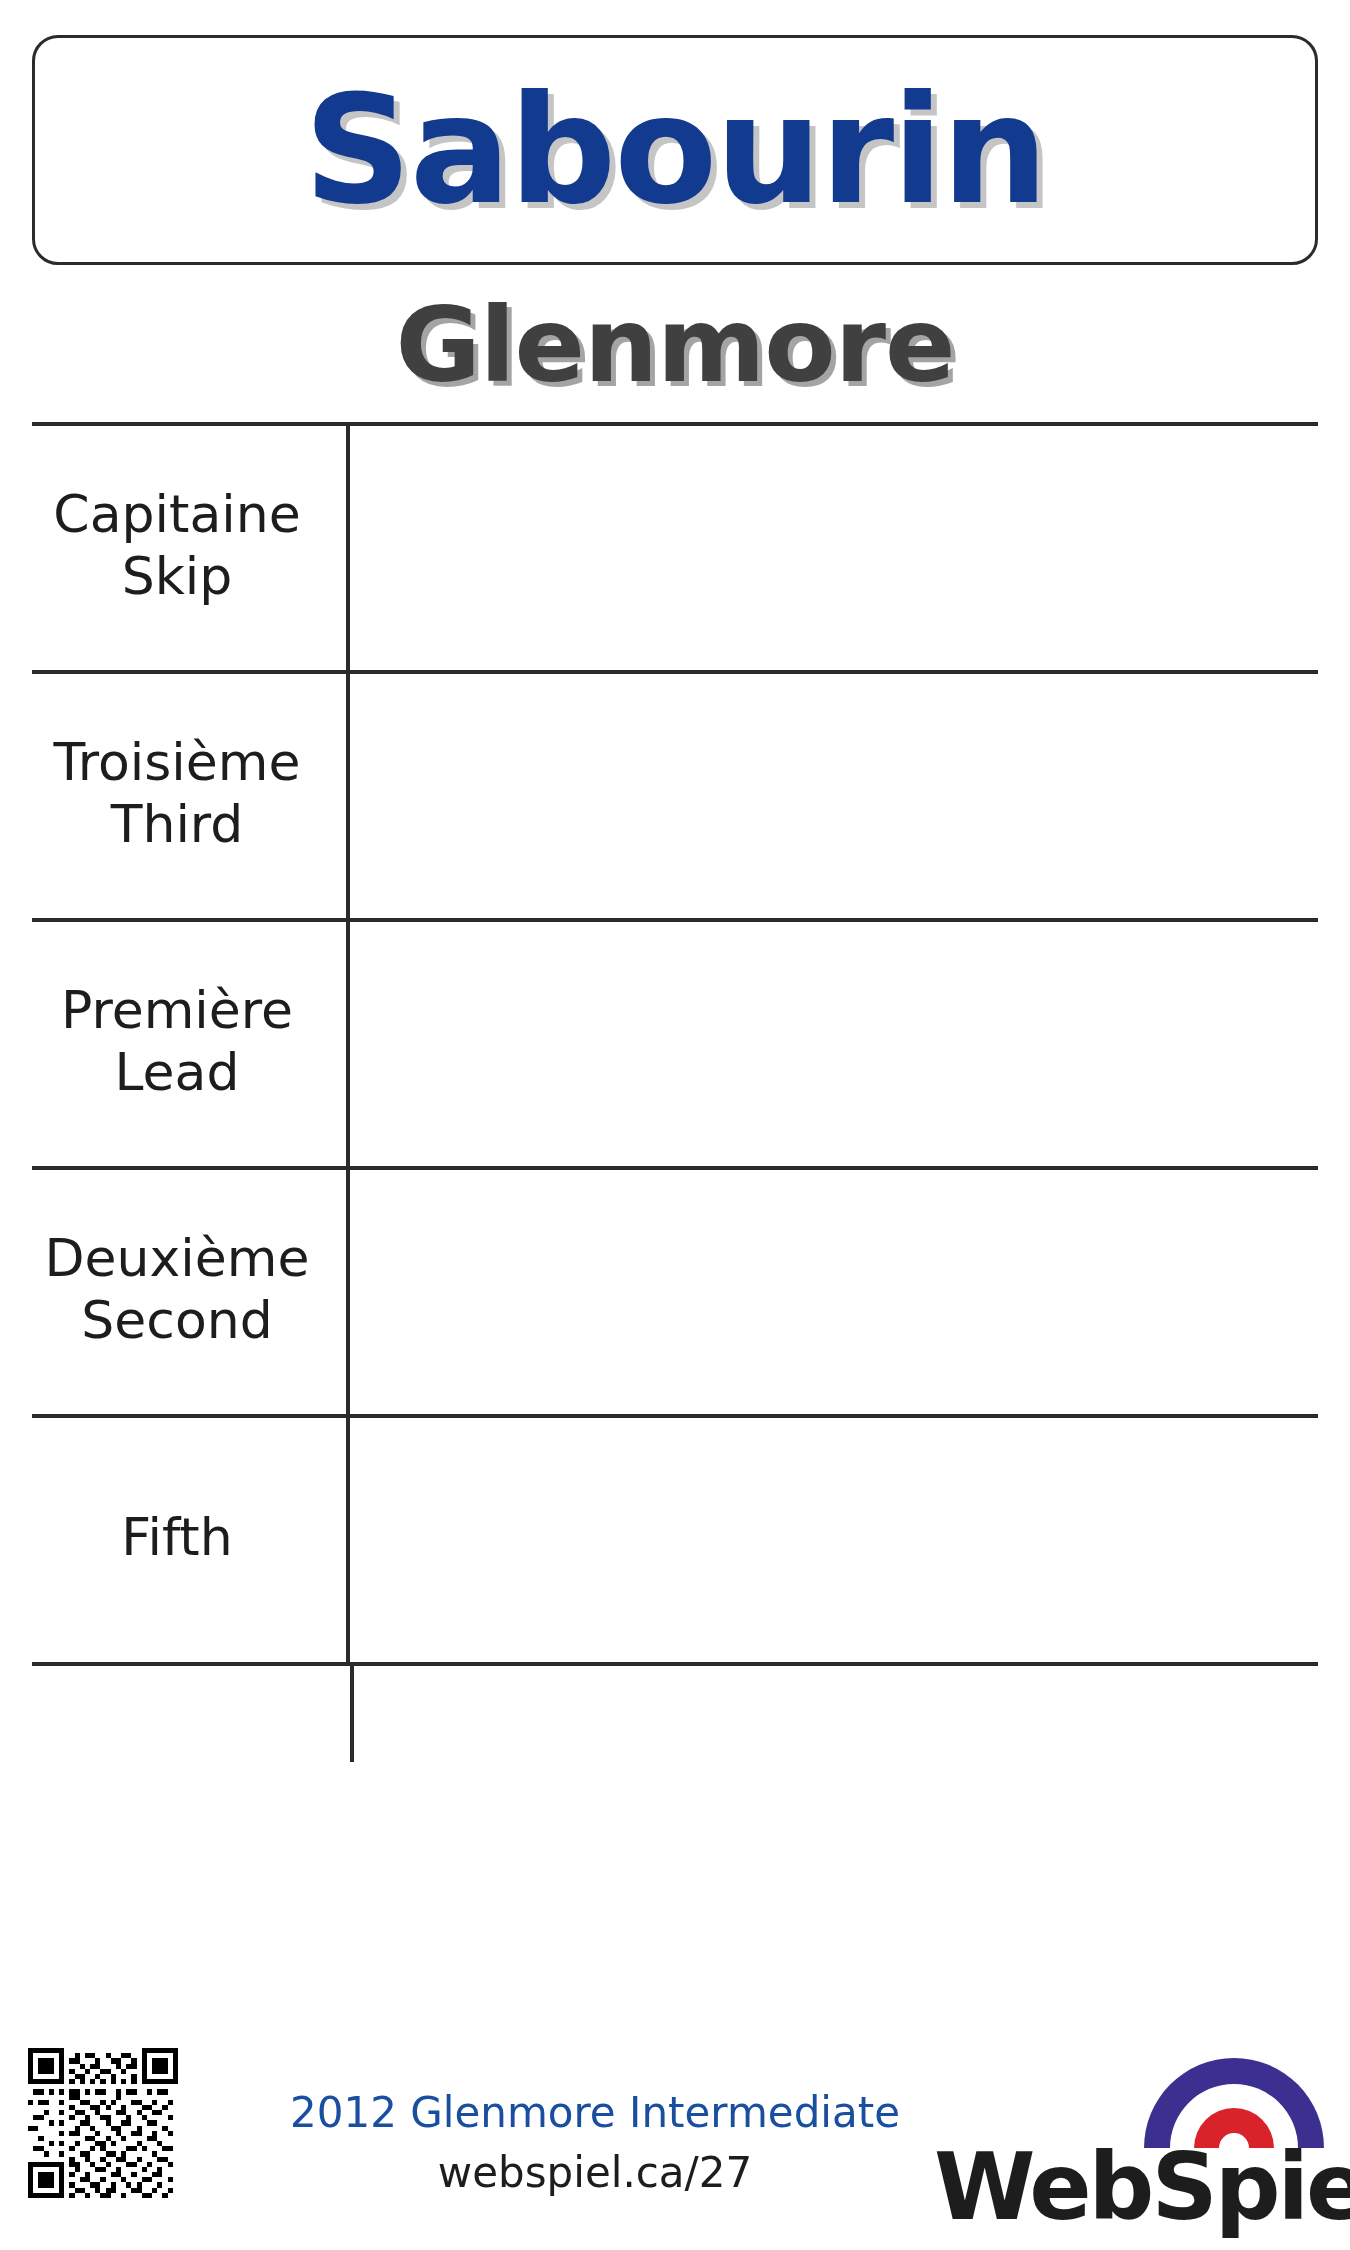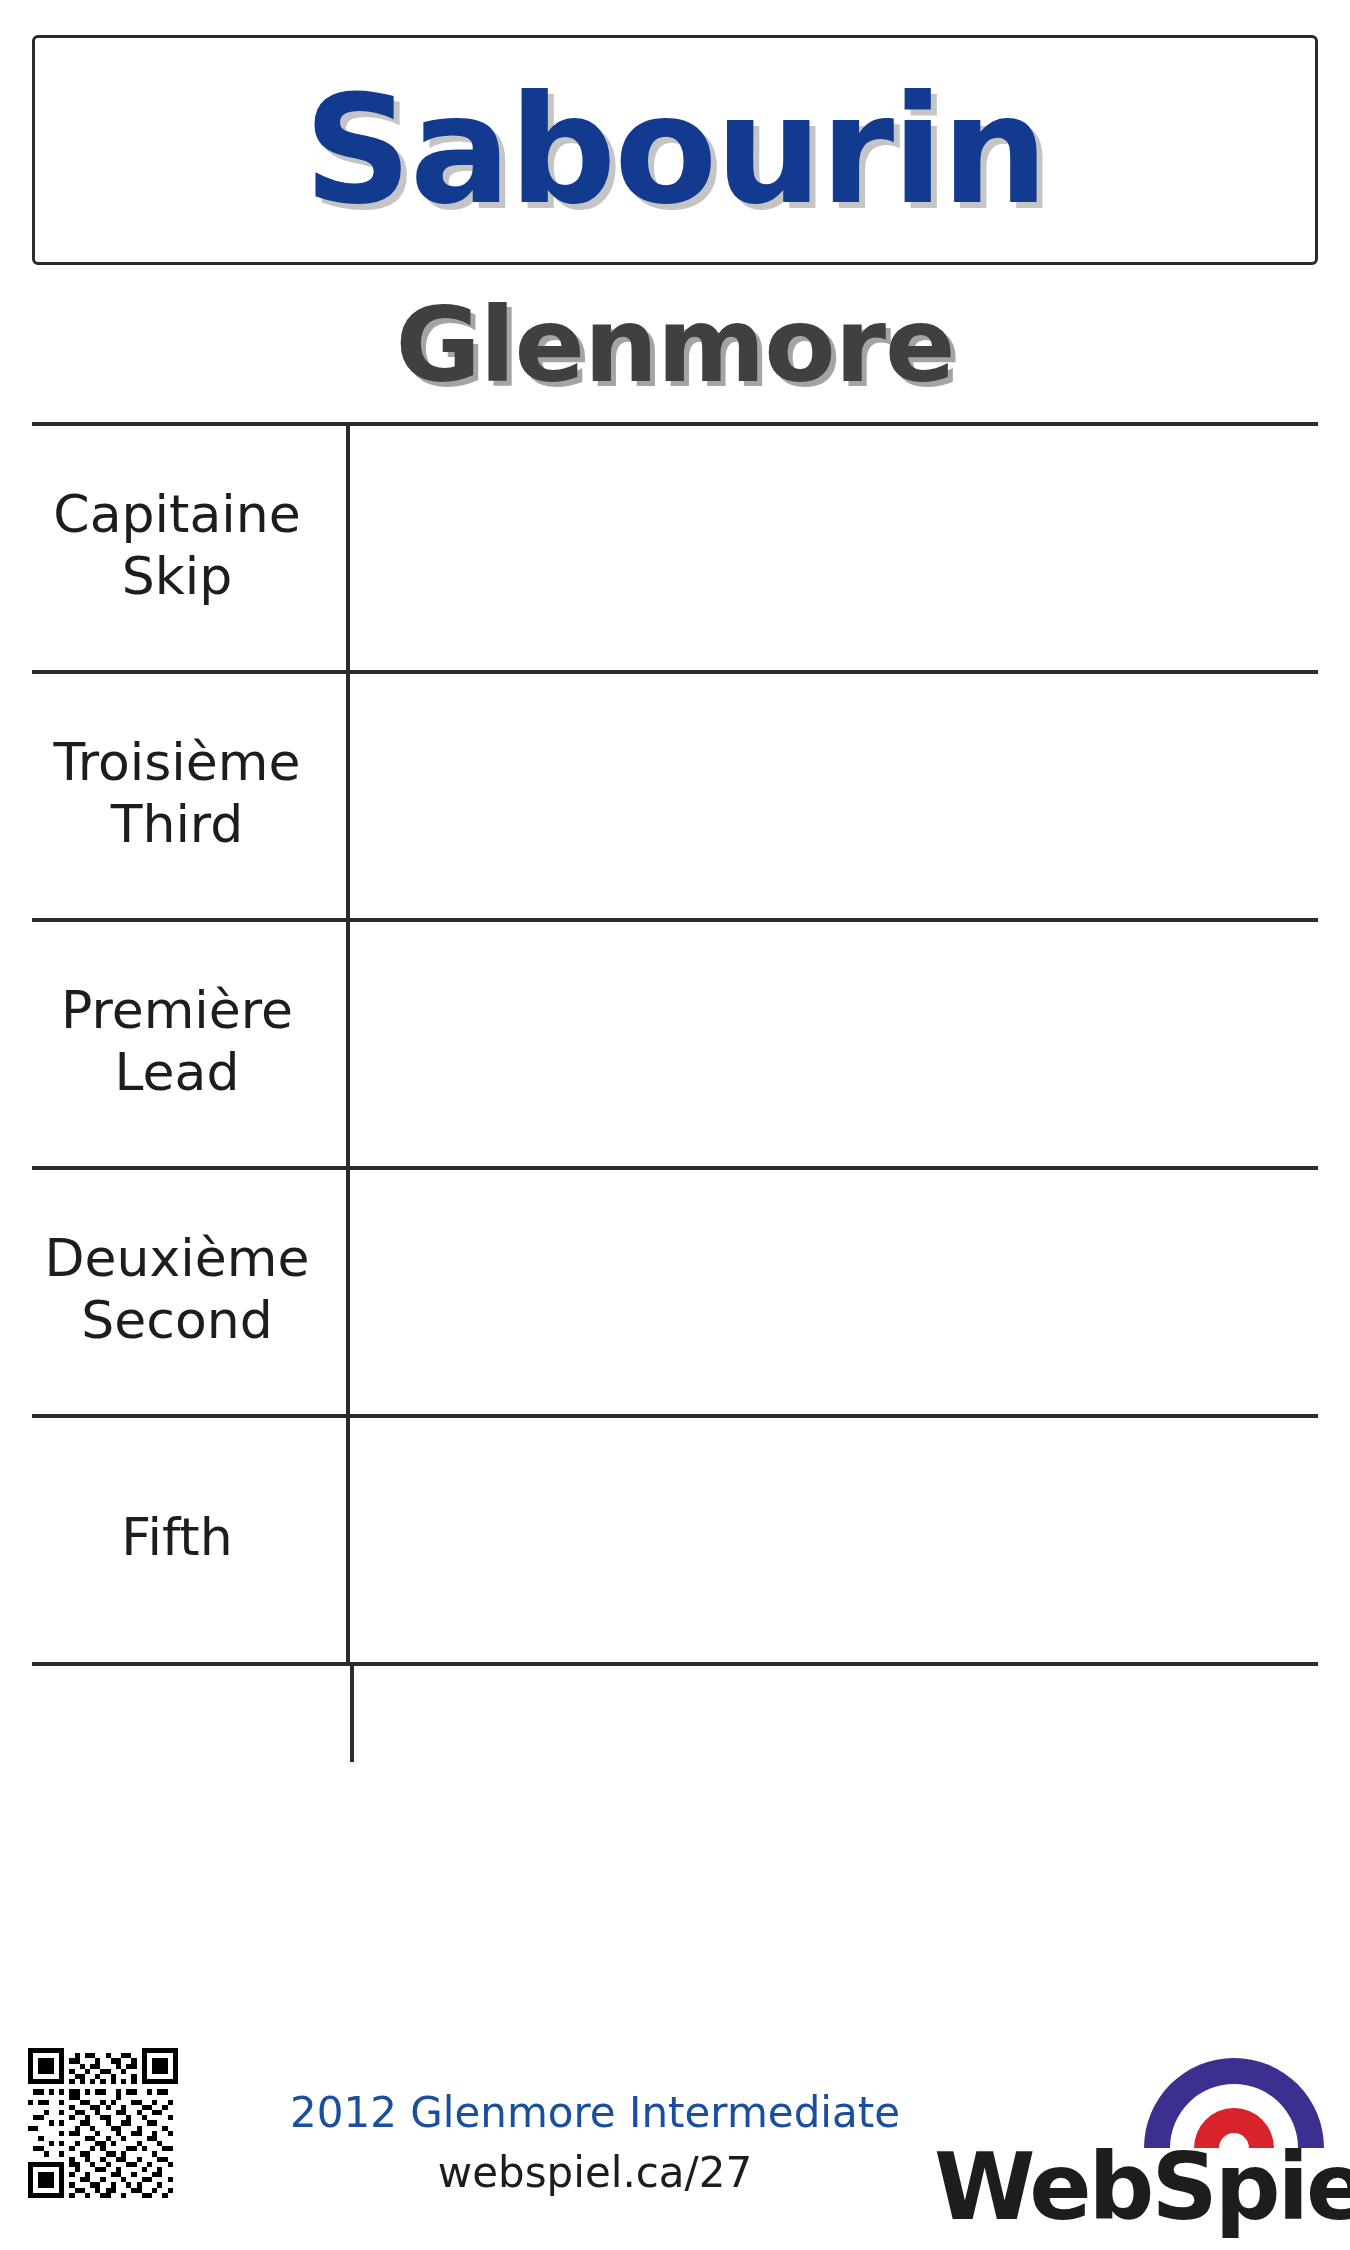--- a/index.html
+++ b/index.html
@@ -16,21 +16,21 @@
     width: 1350px;
     height: 2250px;
     background: #ffffff;
     padding: 30px 32px 0 32px;
     overflow: hidden;
   }
 
   
   .title-box {
     border: 3px solid #2b2b2b;
-    border-radius: 6px;
+    border-radius: 26px;
     height: 230px;
     display: flex;
     align-items: center;
     justify-content: center;
     margin: 5px 0 0 0;
   }
 
   .title-text {
     font-family: "DejaVu Sans", sans-serif;
     font-weight: bold;

